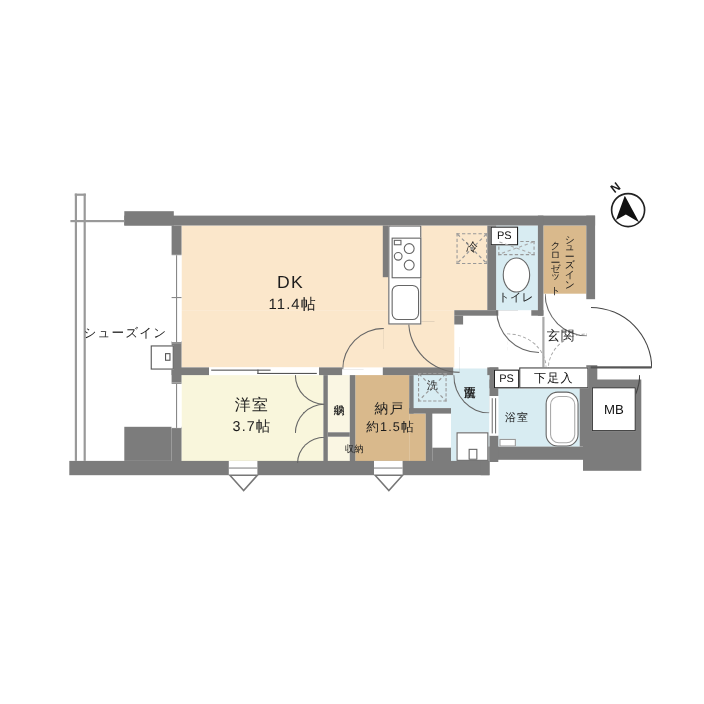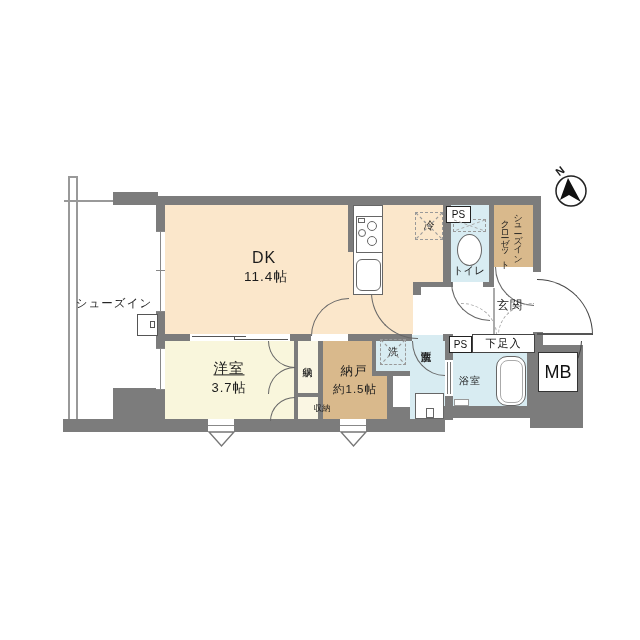--- a/index.html
+++ b/index.html
@@ -151,28 +151,28 @@
 
   <div class="box z5" style="left:446px;top:206px;width:23px;height:15px;border:1.5px solid #222;font-size:10px;">
     <span>PS</span>
   </div>
   <div class="box z5" style="left:449px;top:336px;width:21px;height:15px;border:1.5px solid #222;font-size:10px;">
     <span>PS</span>
   </div>
   <div class="box z5" style="left:472px;top:334px;width:61px;height:17px;border:1.4px solid #444;font-size:11px;letter-spacing:1px;">
     <span>下足入</span>
   </div>
-  <div class="box z5" style="left:538px;top:352px;width:38px;height:38px;border:1.2px solid #333;font-size:18px;align-items:center;">
+  <div class="box z5" style="left:538px;top:352px;width:38px;height:38px;border:1.2px solid #333;font-size:12px;align-items:center;">
     <span>MB</span>
   </div>
 
   <div class="lbl z5" style="left:114px;top:303px;font-size:11.5px;">シューズイン</div>
   <div class="lbl z5" style="left:264px;top:258px;font-size:16px;">DK</div>
   <div class="lbl z5" style="left:266px;top:277px;font-size:13.5px;">11.4帖</div>
-  <div class="lbl z5" style="left:229px;top:369px;font-size:14.5px;text-decoration:underline;">洋室</div>
+  <div class="lbl z5" style="left:229px;top:369px;font-size:14.5px;">洋室</div>
   <div class="lbl z5" style="left:229px;top:388px;font-size:13px;">3.7帖</div>
   <div class="lbl z5" style="left:354px;top:372px;font-size:12.5px;">納戸</div>
   <div class="lbl z5" style="left:355px;top:389px;font-size:11.5px;">約1.5帖</div>
   <div class="vert z5" style="left:302px;top:359px;font-size:10px;">収納</div>
   <div class="lbl z5" style="left:308px;top:408px;font-size:8.5px;letter-spacing:0;padding-left:28px;">収納</div>
   <div class="lbl z5" style="left:429px;top:226px;font-size:11px;background:#fbe7cb;padding:0 1px;letter-spacing:0;">冷</div>
   <div class="lbl z5" style="left:393px;top:352px;font-size:10px;background:#d8ecf2;padding:0 1px;letter-spacing:0;">洗</div>
   <div class="vert z5" style="left:421px;top:343px;font-size:10.5px;">洗面室</div>
   <div class="lbl z5" style="left:470px;top:381px;font-size:10px;">浴室</div>
   <div class="lbl z5" style="left:469px;top:271px;font-size:10.5px;letter-spacing:0;">トイレ</div>

